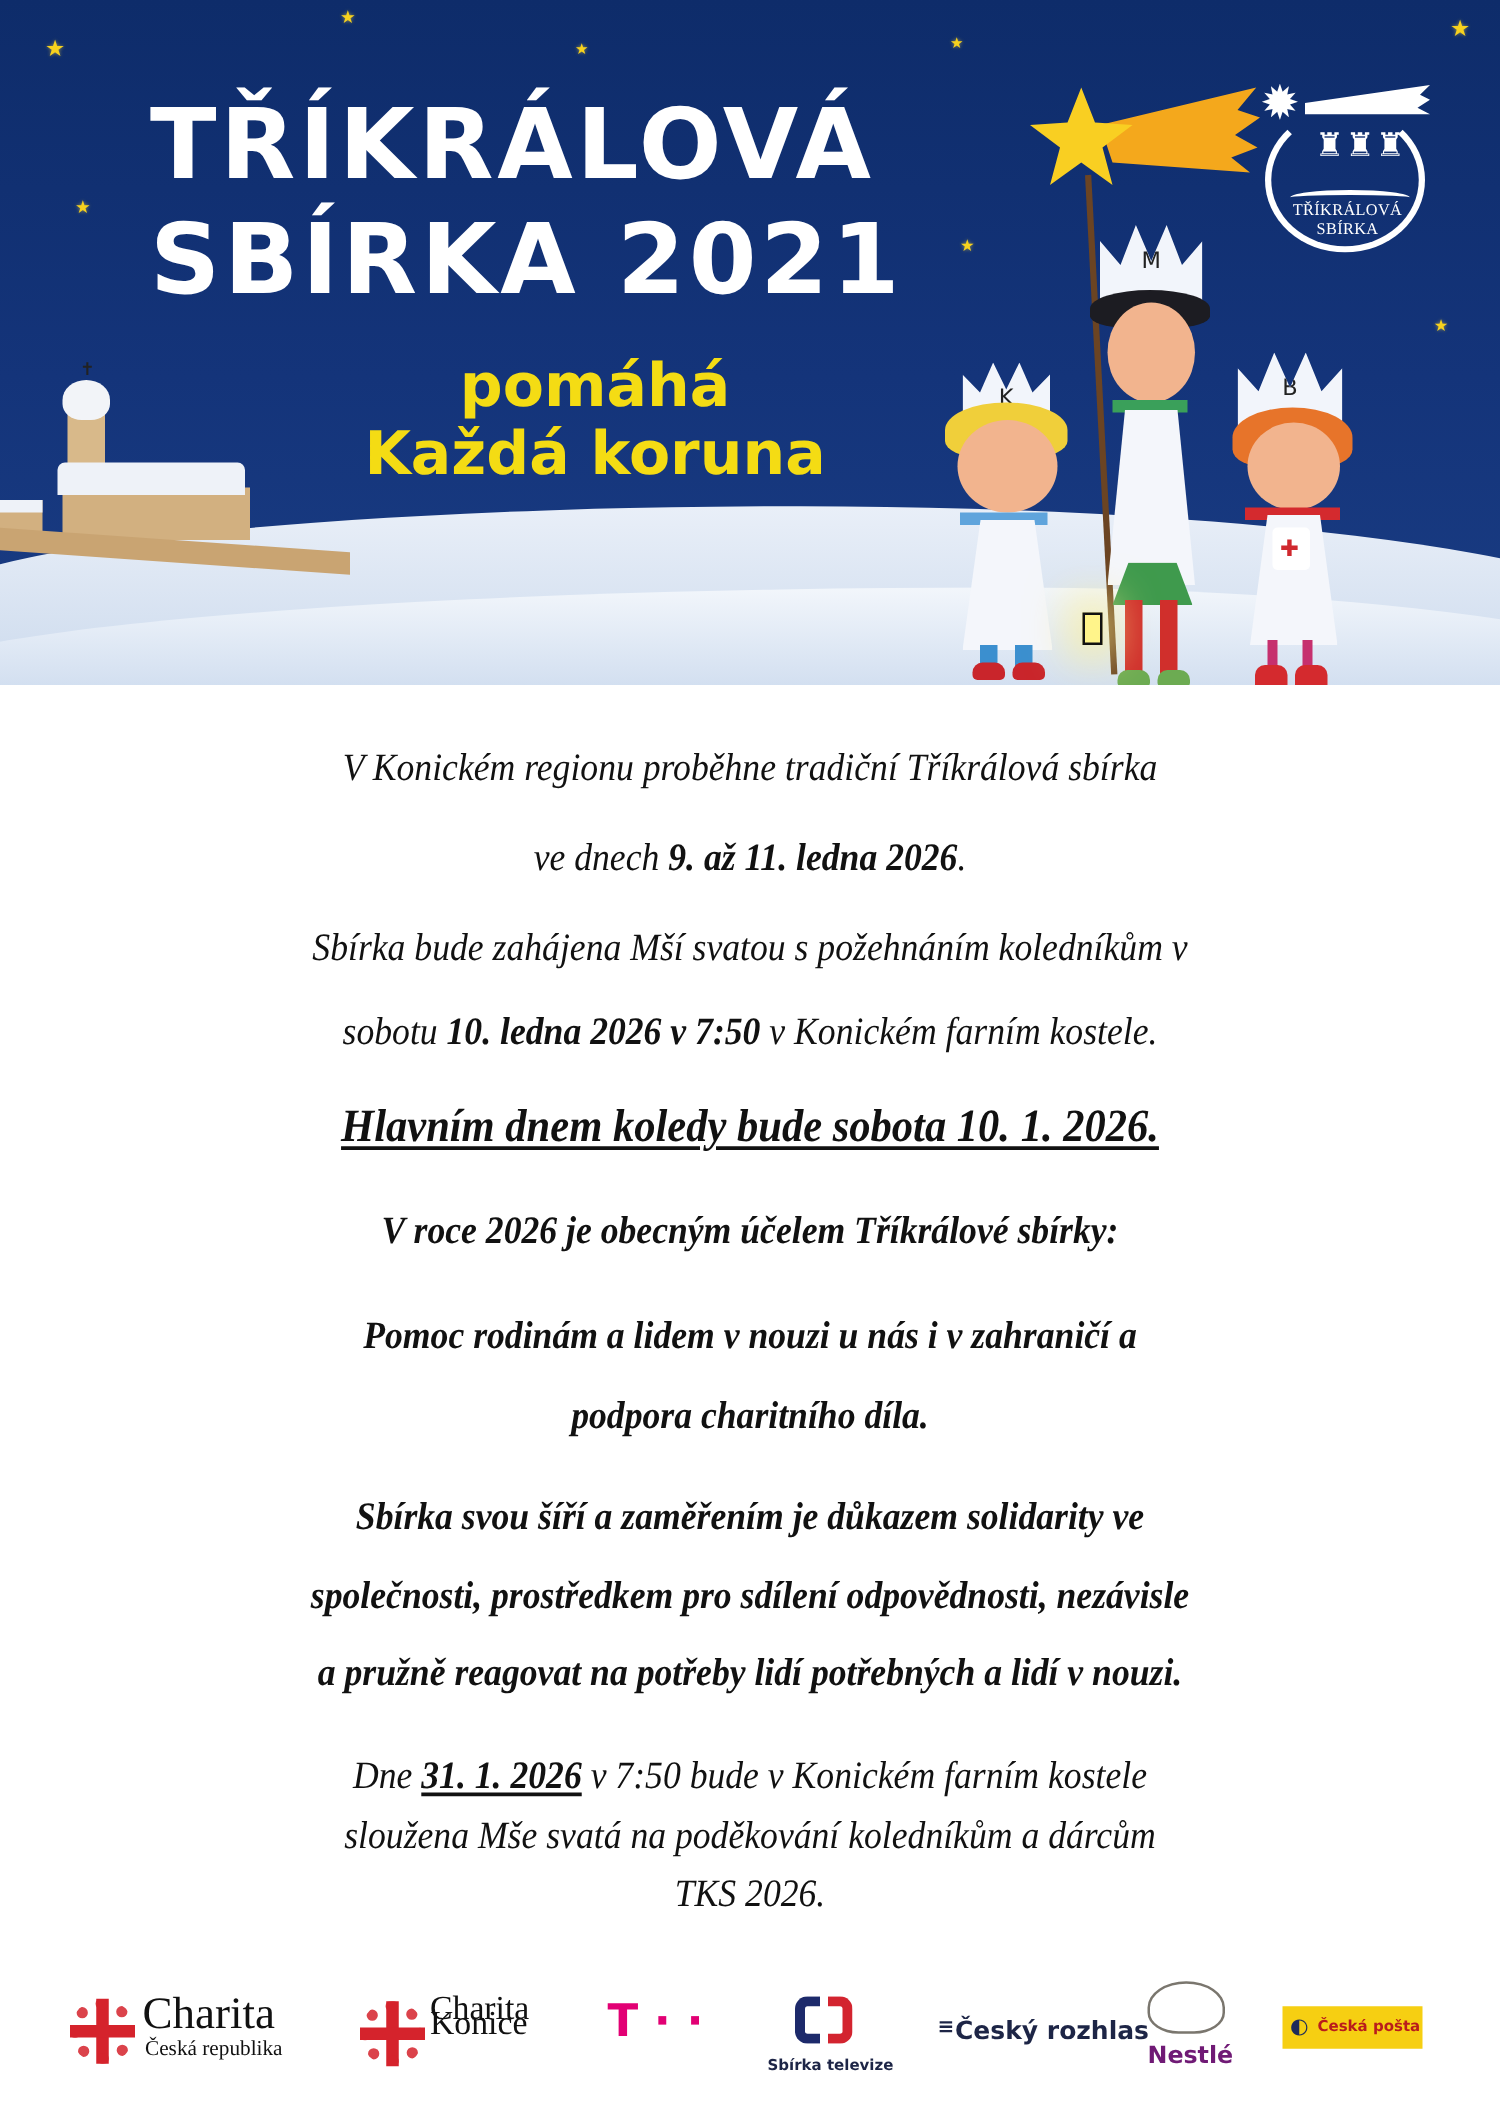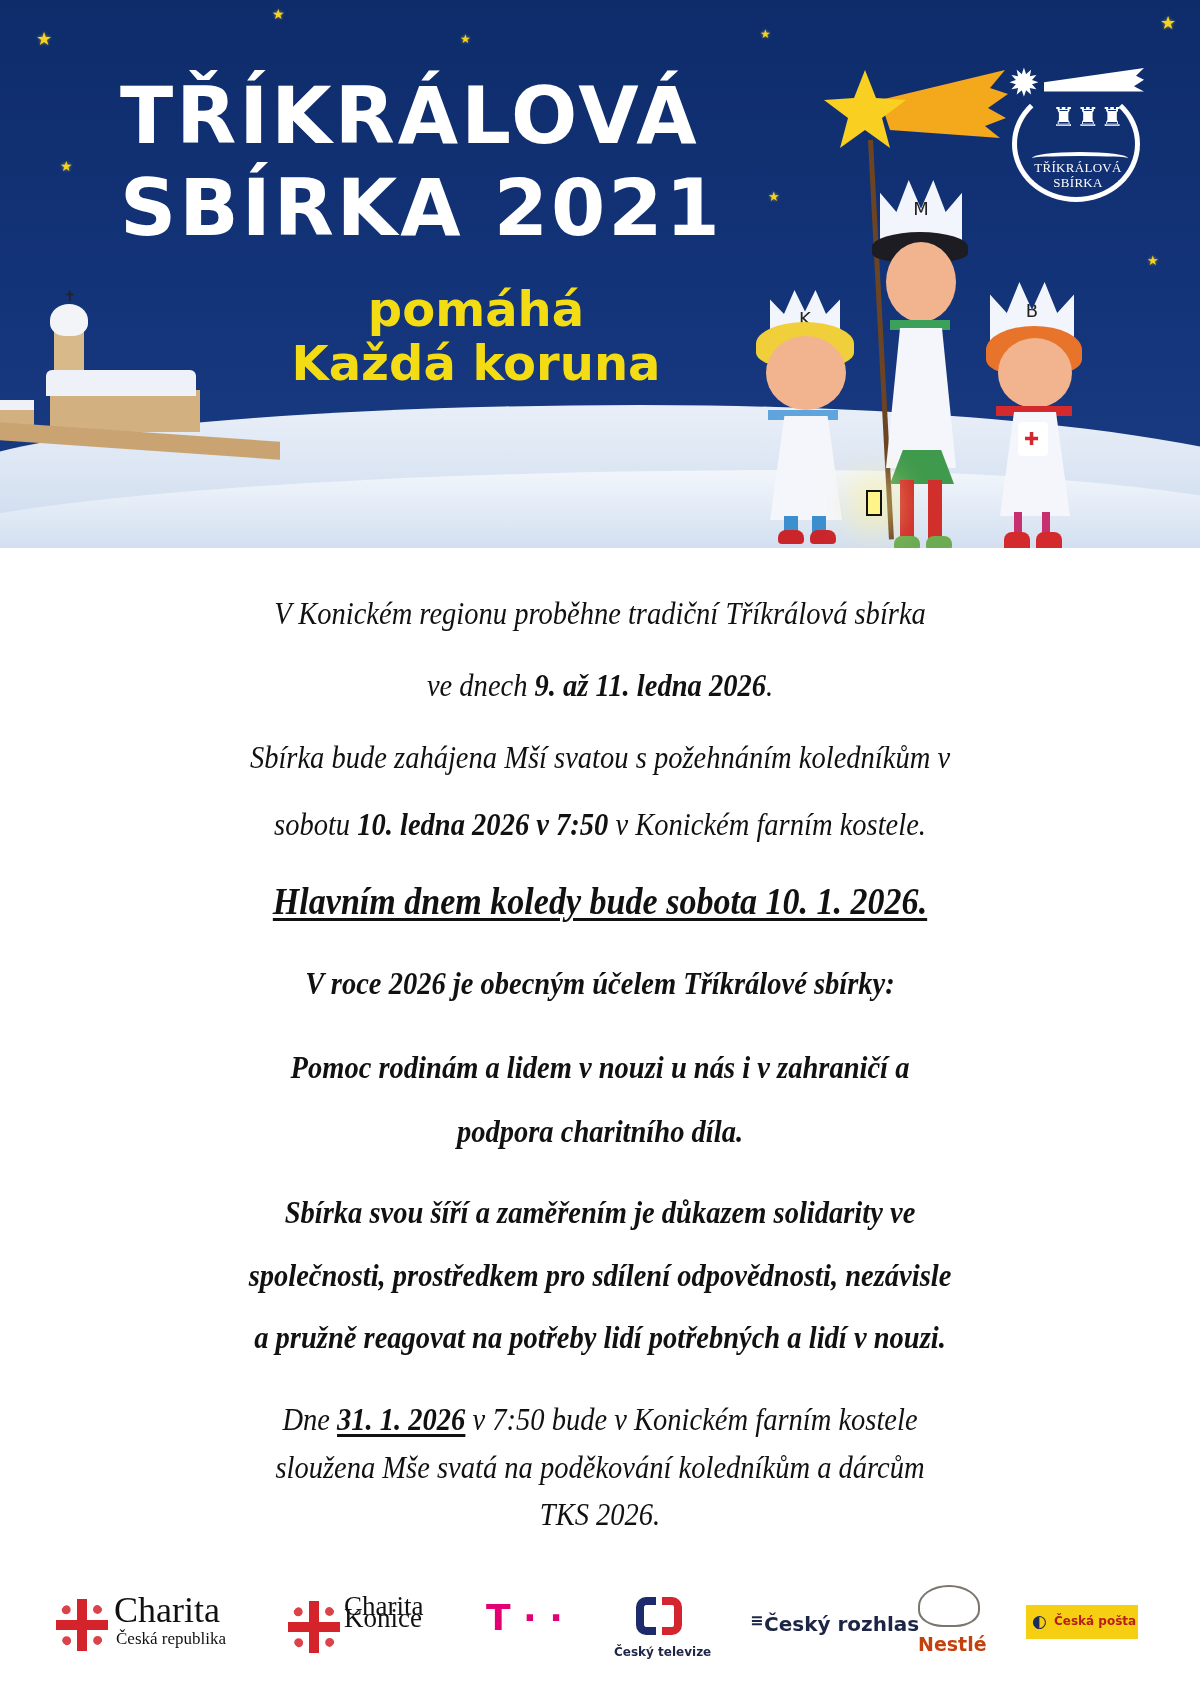--- a/index.html
+++ b/index.html
@@ -83,21 +83,21 @@
   .caritas-cross::before { left: 21px; top: 0; width: 10px; height: 52px; }
   .caritas-cross::after { left: 0; top: 21px; width: 52px; height: 10px; }
   .caritas-cross .rays { position: absolute; left: 0; top: 0; width: 52px; height: 52px; border-radius: 50%; border: 9px dotted #d5232c; opacity: .85; }
   .ch-title { position: absolute; font-family: "Liberation Serif", serif; color: #111; white-space: nowrap; }
   .tel { position: absolute; color: #e20074; font-family: "DejaVu Sans", sans-serif; font-weight: bold; white-space: nowrap; }
   .ct-mark { position: absolute; width: 46px; height: 38px; }
   .ct-mark .l { position: absolute; left: 0; top: 0; width: 20px; height: 38px; border: 8px solid #1d2a6b; border-right: none; border-radius: 10px 0 0 10px; }
   .ct-mark .r { position: absolute; right: 0; top: 0; width: 20px; height: 38px; border: 8px solid #d3242f; border-left: none; border-radius: 0 10px 10px 0; }
   .sans-lbl { position: absolute; font-family: "DejaVu Sans", sans-serif; font-weight: bold; color: #1d2546; white-space: nowrap; }
   .nestle-bird { position: absolute; width: 62px; height: 42px; border: 2px solid #7a766e; border-radius: 50% 50% 40% 40%; }
-  .nestle-txt { position: absolute; font-family: "DejaVu Sans", sans-serif; font-weight: bold; color: #c2410c; white-space: nowrap; }
+  .nestle-txt { position: absolute; font-family: "DejaVu Sans", sans-serif; font-weight: bold; color: #701a75; white-space: nowrap; }
   .posta { position: absolute; width: 112px; height: 34px; background: #f6cf12; }
   .posta span { position: absolute; font-family: "DejaVu Sans", sans-serif; font-weight: bold; color: #b91c1c; white-space: nowrap; }
 </style>
 </head>
 <body>
 
 <div class="banner">
   <span class="star" style="left:36px;top:30px;font-size:18px;">★</span>
   <span class="star" style="left:272px;top:8px;font-size:14px;">★</span>
   <span class="star" style="left:460px;top:33px;font-size:12px;">★</span>
@@ -228,21 +228,21 @@
     <div class="ch-title" style="left:56px;top:8px;font-size:27px;">Konice</div>
   </div>
 
   <div class="tel" style="left:486px;top:12px;font-size:36px;">T · ·</div>
 
   <div class="sp" style="left:612px;top:12px;width:110px;height:66px;">
     <div class="ct-mark" style="left:24px;top:0;">
         <div class="l"></div>
         <div class="r"></div>
       </div>
-    <div class="sans-lbl" style="left:2px;top:48px;font-size:12px;">Český televize</div>
+    <div class="sans-lbl" style="left:2px;top:48px;font-size:12px;">Sbírka televize</div>
   </div>
 
   <div class="sp" style="left:750px;top:26px;width:130px;height:24px;">
     <span class="sans-lbl" style="left:0;top:0;font-size:16px;">≡</span>
     <span class="sans-lbl" style="left:14px;top:1px;font-size:20px;">Český rozhlas</span>
   </div>
 
   <div class="sp" style="left:916px;top:0;width:70px;height:86px;">
     <div class="nestle-bird" style="left:2px;top:0;"></div>
     <div class="nestle-txt" style="left:2px;top:48px;font-size:19px;">Nestlé</div>

